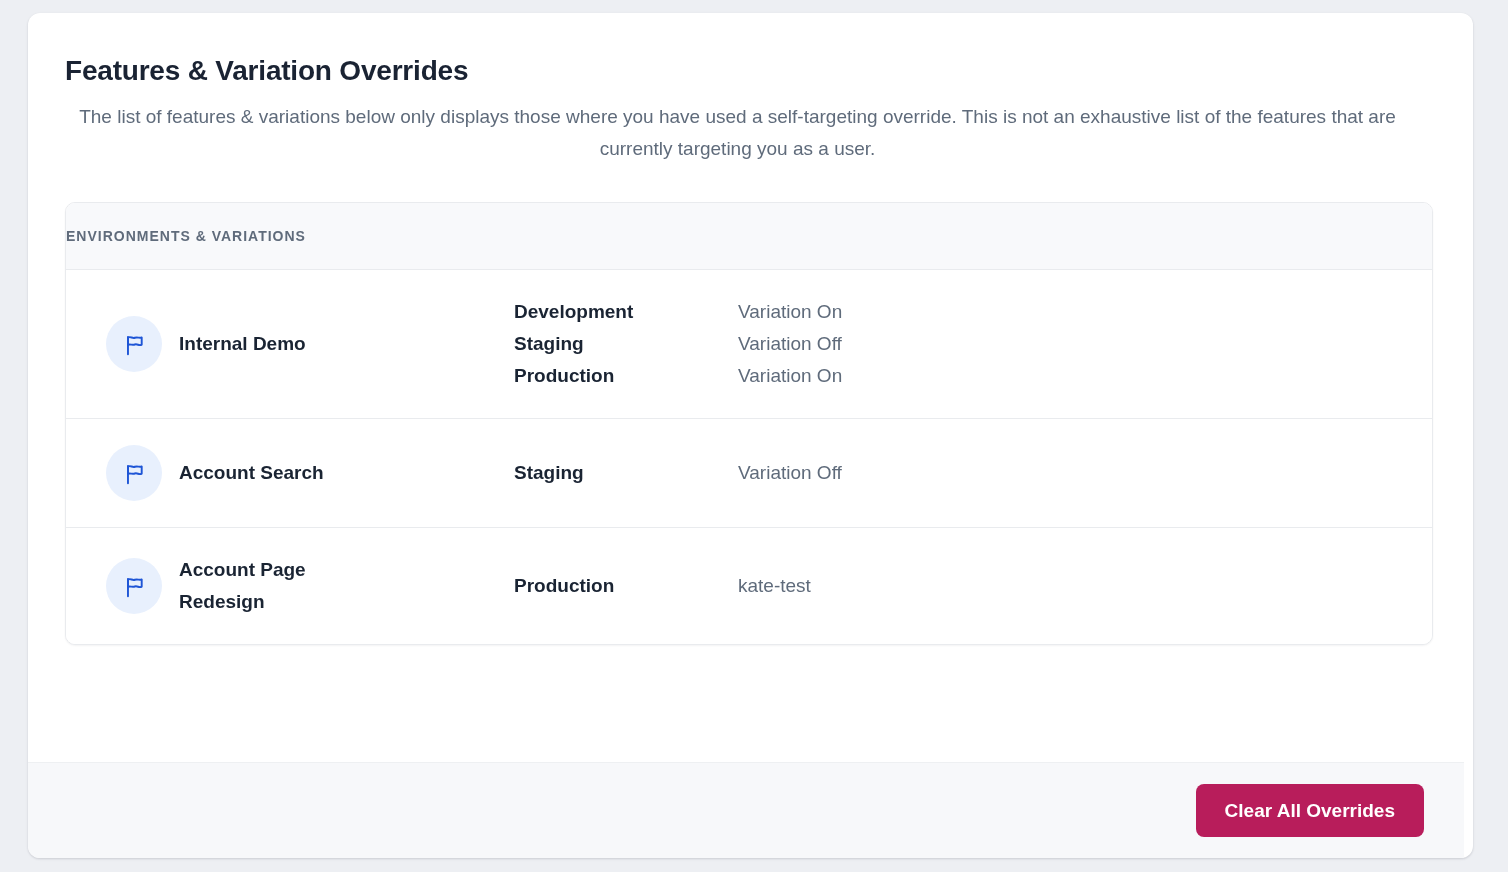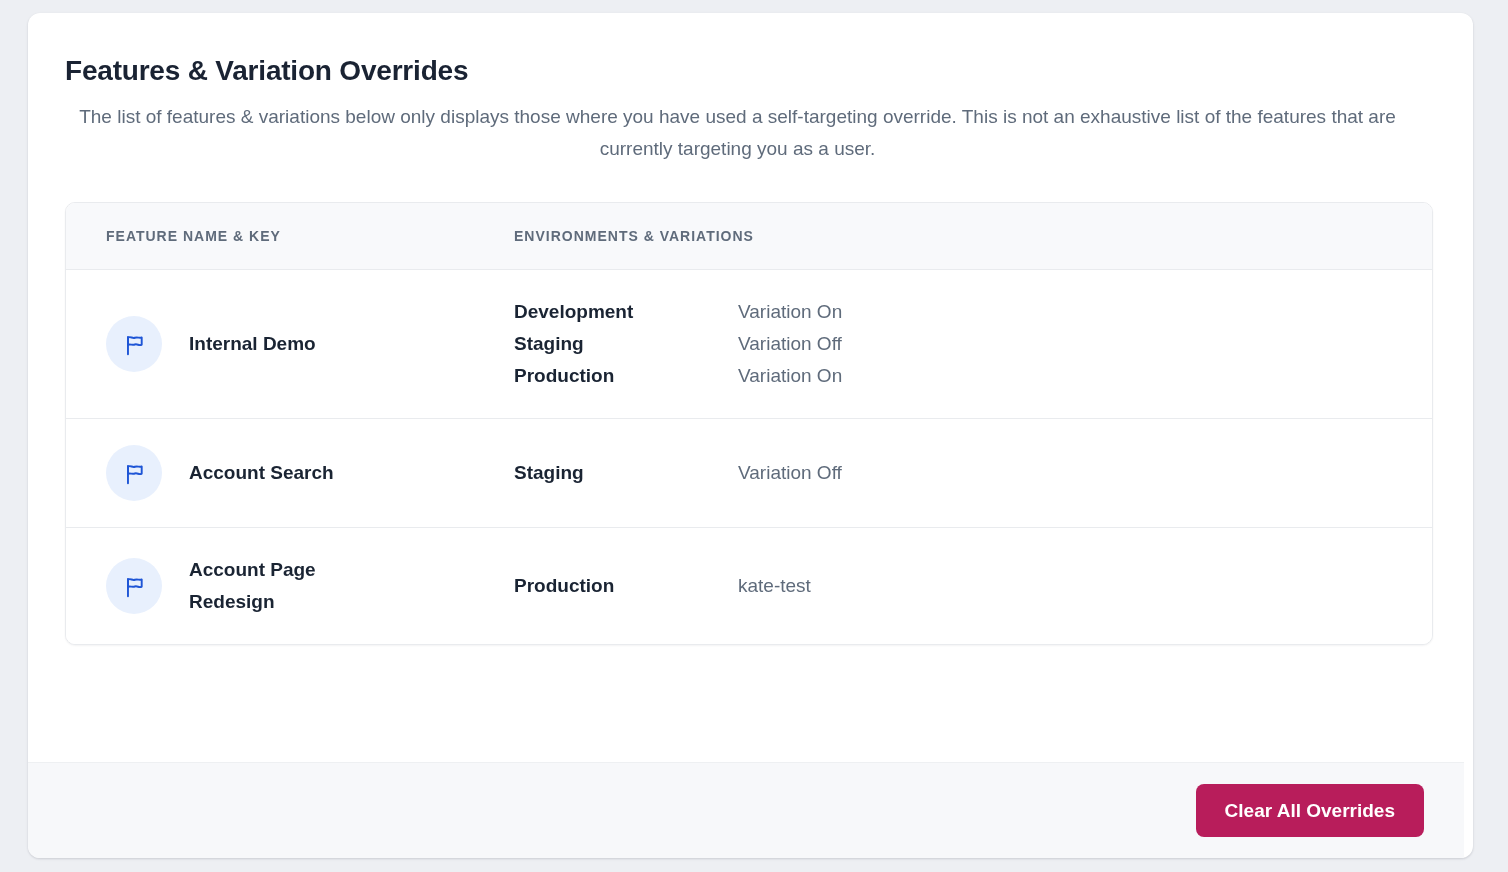--- a/index.html
+++ b/index.html
@@ -62,21 +62,21 @@
     grid-template-columns: 448px 1fr;
     align-items: center;
     padding: 26px 0;
     border-bottom: 1px solid #e9ebee;
     background: #fff;
   }
   .trow:last-child { border-bottom: none; }
   .feature-cell {
     display: flex;
     align-items: center;
-    gap: 27px;
+    gap: 17px;
     padding-left: 40px;
   }
   .flag-circle {
     width: 56px; height: 56px;
     border-radius: 50%;
     background: var(--flag-circle-bg, #e8f0fd);
     display: flex; align-items: center; justify-content: center;
     flex: none;
   }
   .flag-circle svg { width: 27px; height: 27px; }
@@ -123,21 +123,20 @@
 </head>
 <body>
 
 <div class="card">
   <div class="card-body">
     <div class="page-title">Features &amp; Variation Overrides</div>
     <div class="page-desc">The list of features &amp; variations below only displays those where you have used a self-targeting override. This is not an exhaustive list of the features that are currently targeting you as a user.</div>
 
     <div class="overrides-table">
       <div class="thead">
-        <div class="th th-feature">FEATURE NAME &amp; KEY</div>
         <div class="th">ENVIRONMENTS &amp; VARIATIONS</div>
       </div>
       <div>
   <div class="trow">
     <div class="feature-cell">
       <span class="flag-circle">
         <svg viewBox="0 0 24 24" fill="none" stroke="#1e55d6" stroke-width="1.7" stroke-linecap="round" stroke-linejoin="round">
           <path d="M6.2 20.6 V5.2"></path>
           <path d="M6.2 5.9 C8.3 4.4 10.1 6.9 12.3 6 C14.5 5.1 16.6 6.6 18.4 5.7 L18.4 12.1 C16.3 13.6 14.5 11.1 12.3 12 C10.1 12.9 8 11.4 6.2 12.3 Z"></path>
         </svg>

